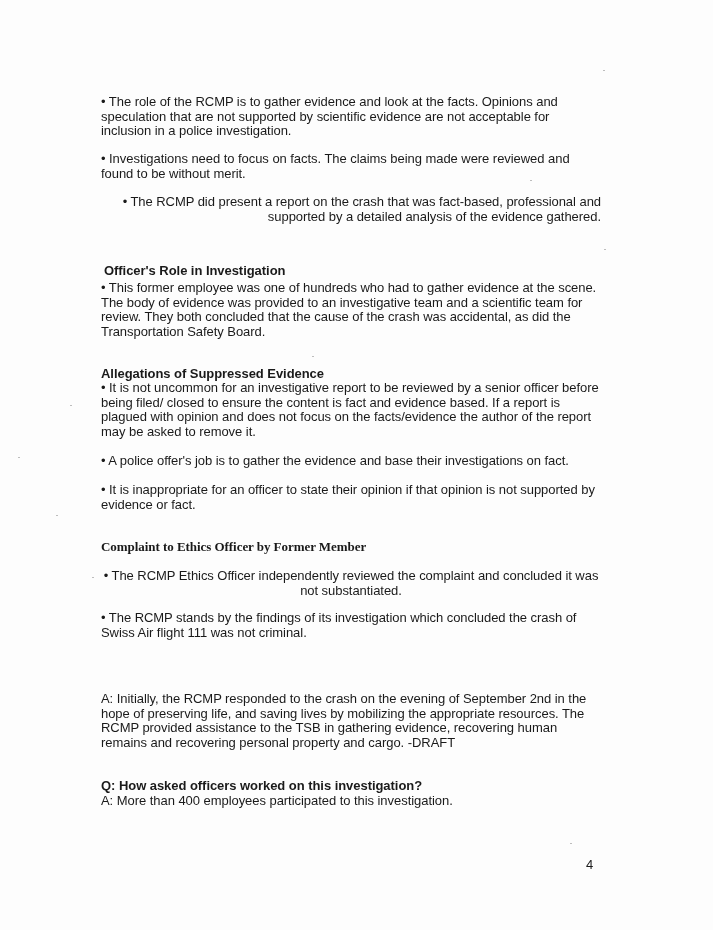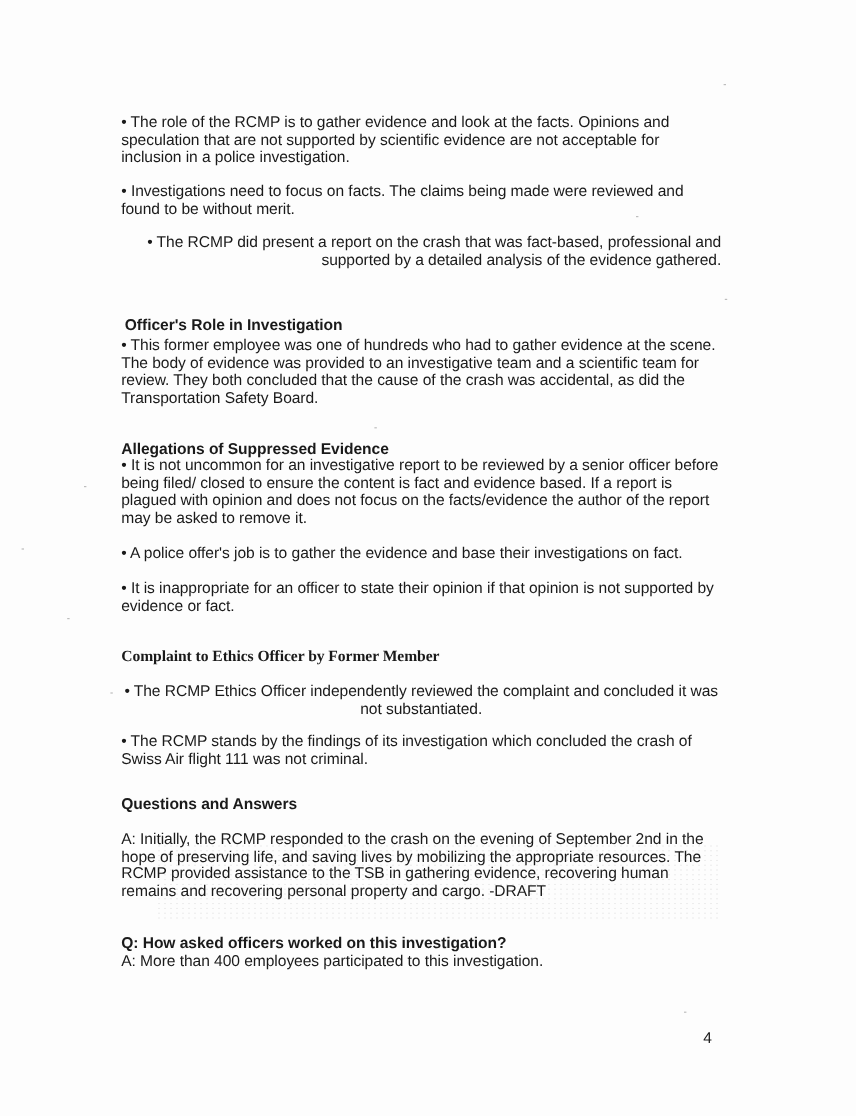--- a/index.html
+++ b/index.html
@@ -94,23 +94,20 @@
   <div class="block heading" style="top:540px;font-family:Liberation Serif, serif;">
     <p>Complaint to Ethics Officer by Former Member</p>
   </div>
   <div class="block" style="top:569px;text-align:center;">
     <p> • The RCMP Ethics Officer independently reviewed the complaint and concluded it was not substantiated.</p>
   </div>
   <div class="block" style="top:611px;">
     <p>• The RCMP stands by the findings of its investigation which concluded the crash of Swiss Air flight 111 was not criminal.</p>
   </div>
 
-  <div class="block heading" style="top:663px;">
-    <p>Questions and Answers</p>
-  </div>
 
   <div class="noise" style="left:130px; top:703px; width:470px; height:64px;"></div>
 
   <div class="block" style="top:692px;">
     <p>A:  Initially, the RCMP responded to the crash on the evening of September 2nd in the hope of preserving life, and saving lives by mobilizing the appropriate resources. The RCMP provided assistance to the TSB in gathering evidence, recovering human remains and recovering personal property and cargo. -DRAFT</p>
   </div>
 
   <div class="block" style="top:779px;">
     <p class="q">Q: How asked officers worked on this investigation?</p>
     <p>A: More than 400 employees participated to this investigation.</p>

